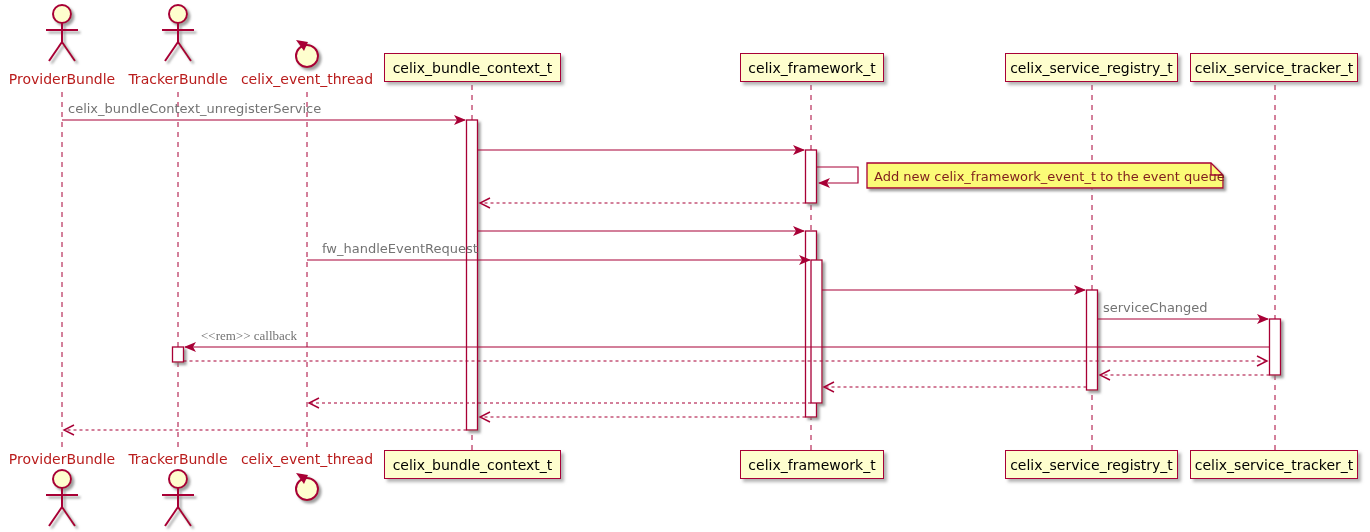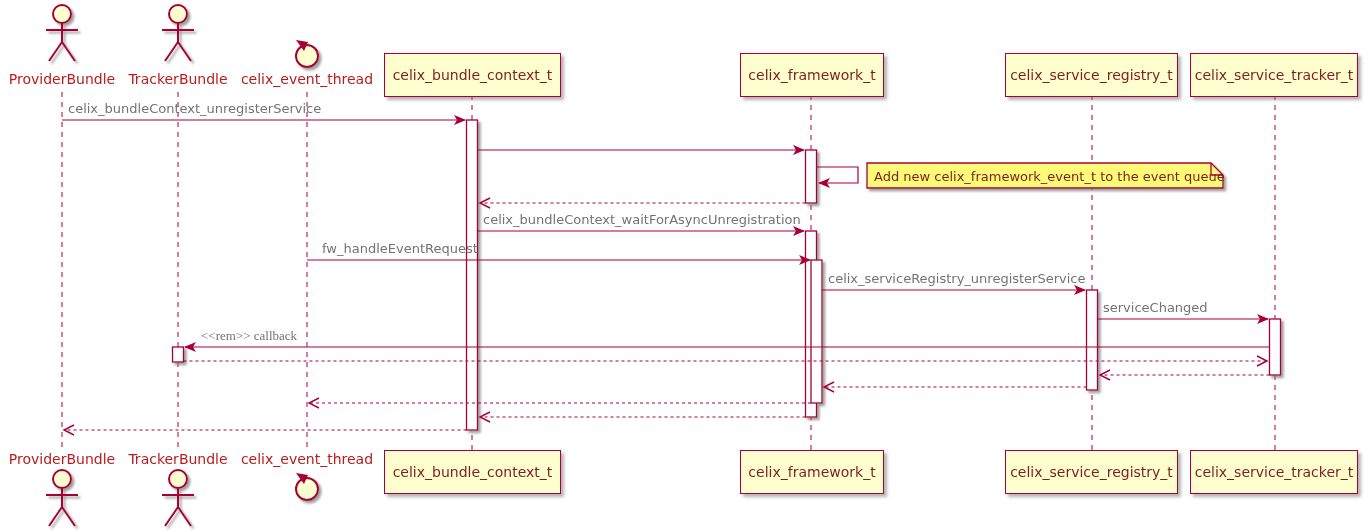--- a/index.html
+++ b/index.html
@@ -1,21 +1,21 @@
 <!DOCTYPE html>
 <html><head>
 <meta charset="utf-8">
 <style>
   html,body{margin:0;padding:0;background:#ffffff;}
   #diagram{position:relative;width:1370px;height:532px;background:#ffffff;overflow:hidden;
            font-family:"DejaVu Sans","Liberation Sans",sans-serif;}
   #lines-layer{position:absolute;left:0;top:0;width:1370px;height:532px;}
-  .pbox{position:absolute;height:44px;box-sizing:border-box;background:#FEFECE;
+  .pbox{position:absolute;height:29px;box-sizing:border-box;background:#FEFECE;
         border:1.8px solid #A80036;display:flex;align-items:center;justify-content:center;
-        font-size:14px;color:#7f1d1d;box-shadow:3px 3px 3px rgba(120,120,120,.55);white-space:nowrap;}
+        font-size:14px;color:#000000;box-shadow:3px 3px 3px rgba(120,120,120,.55);white-space:nowrap;}
   .actor-label{position:absolute;font-size:14px;color:#b91c1c;text-align:center;white-space:nowrap;}
   .msg-label{position:absolute;font-size:13px;color:#737373;white-space:nowrap;}
   .note-text{position:absolute;font-size:13px;color:#7f1d1d;white-space:nowrap;}
 </style>
 </head>
 <body>
 
 <div id="diagram">
 
   <svg id="lines-layer" width="1370" height="532" viewBox="0 0 1370 532" xmlns="http://www.w3.org/2000/svg">
@@ -98,23 +98,21 @@
   <div class="actor-label" style="left:2px;top:71px;width:120px;">ProviderBundle</div>
   <div class="actor-label" style="left:118px;top:71px;width:120px;">TrackerBundle</div>
   <div class="actor-label" style="left:232px;top:71px;width:150px;">celix_event_thread</div>
 
   <div class="pbox" style="left:384px;top:53px;width:177px;">celix_bundle_context_t</div>
   <div class="pbox" style="left:740px;top:53px;width:144px;">celix_framework_t</div>
   <div class="pbox" style="left:1005px;top:53px;width:173px;">celix_service_registry_t</div>
   <div class="pbox" style="left:1190px;top:53px;width:168px;">celix_service_tracker_t</div>
 
   <div class="msg-label" style="left:68px;top:101px;">celix_bundleContext_unregisterService</div>
-  <div class="msg-label" style="left:483px;top:212px;">celix_bundleContext_waitForAsyncUnregistration</div>
   <div class="msg-label" style="left:322px;top:241px;">fw_handleEventRequest</div>
-  <div class="msg-label" style="left:828px;top:271px;">celix_serviceRegistry_unregisterService</div>
   <div class="msg-label" style="left:1103px;top:300px;">serviceChanged</div>
   <div class="msg-label" style="left:201px;top:328px;font-family:Liberation Serif, serif;">&lt;&lt;rem&gt;&gt; callback</div>
 
   <div class="note-text" style="left:874px;top:169px;">Add new celix_framework_event_t to the event queue</div>
 
   <div class="actor-label" style="left:2px;top:451px;width:120px;">ProviderBundle</div>
   <div class="actor-label" style="left:118px;top:451px;width:120px;">TrackerBundle</div>
   <div class="actor-label" style="left:232px;top:451px;width:150px;">celix_event_thread</div>
 
   <div class="pbox" style="left:384px;top:450px;width:177px;">celix_bundle_context_t</div>

